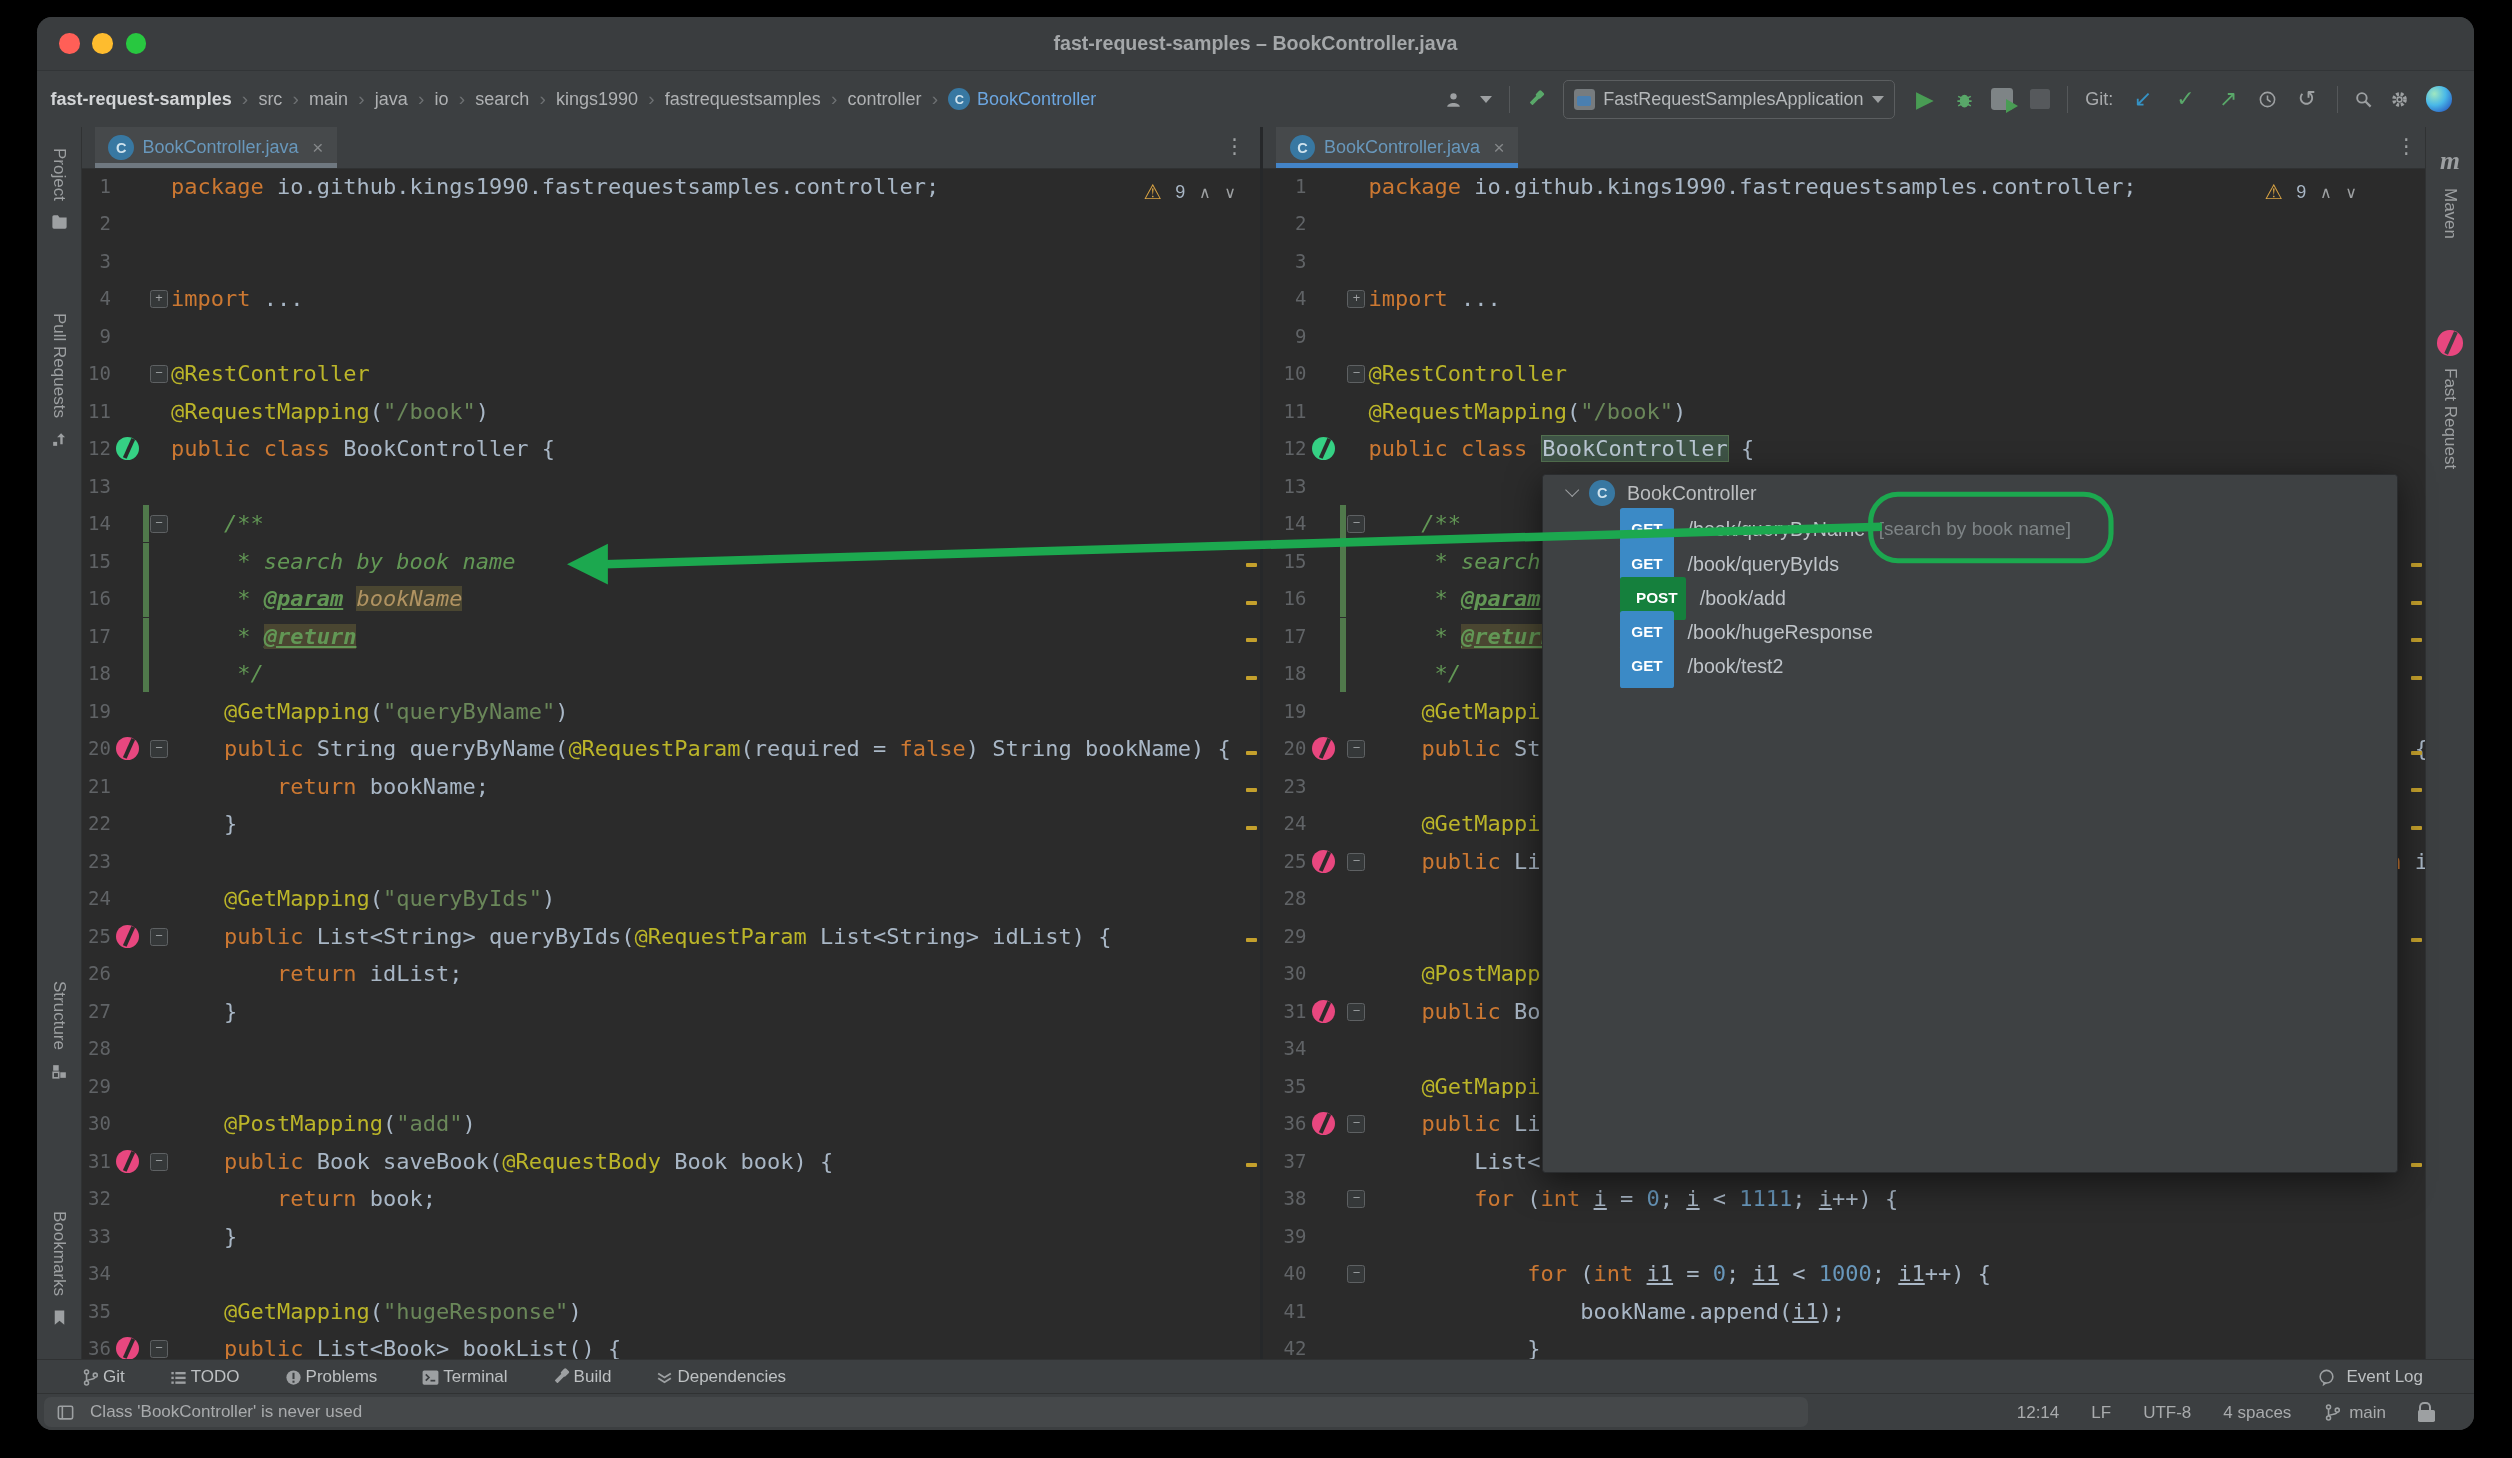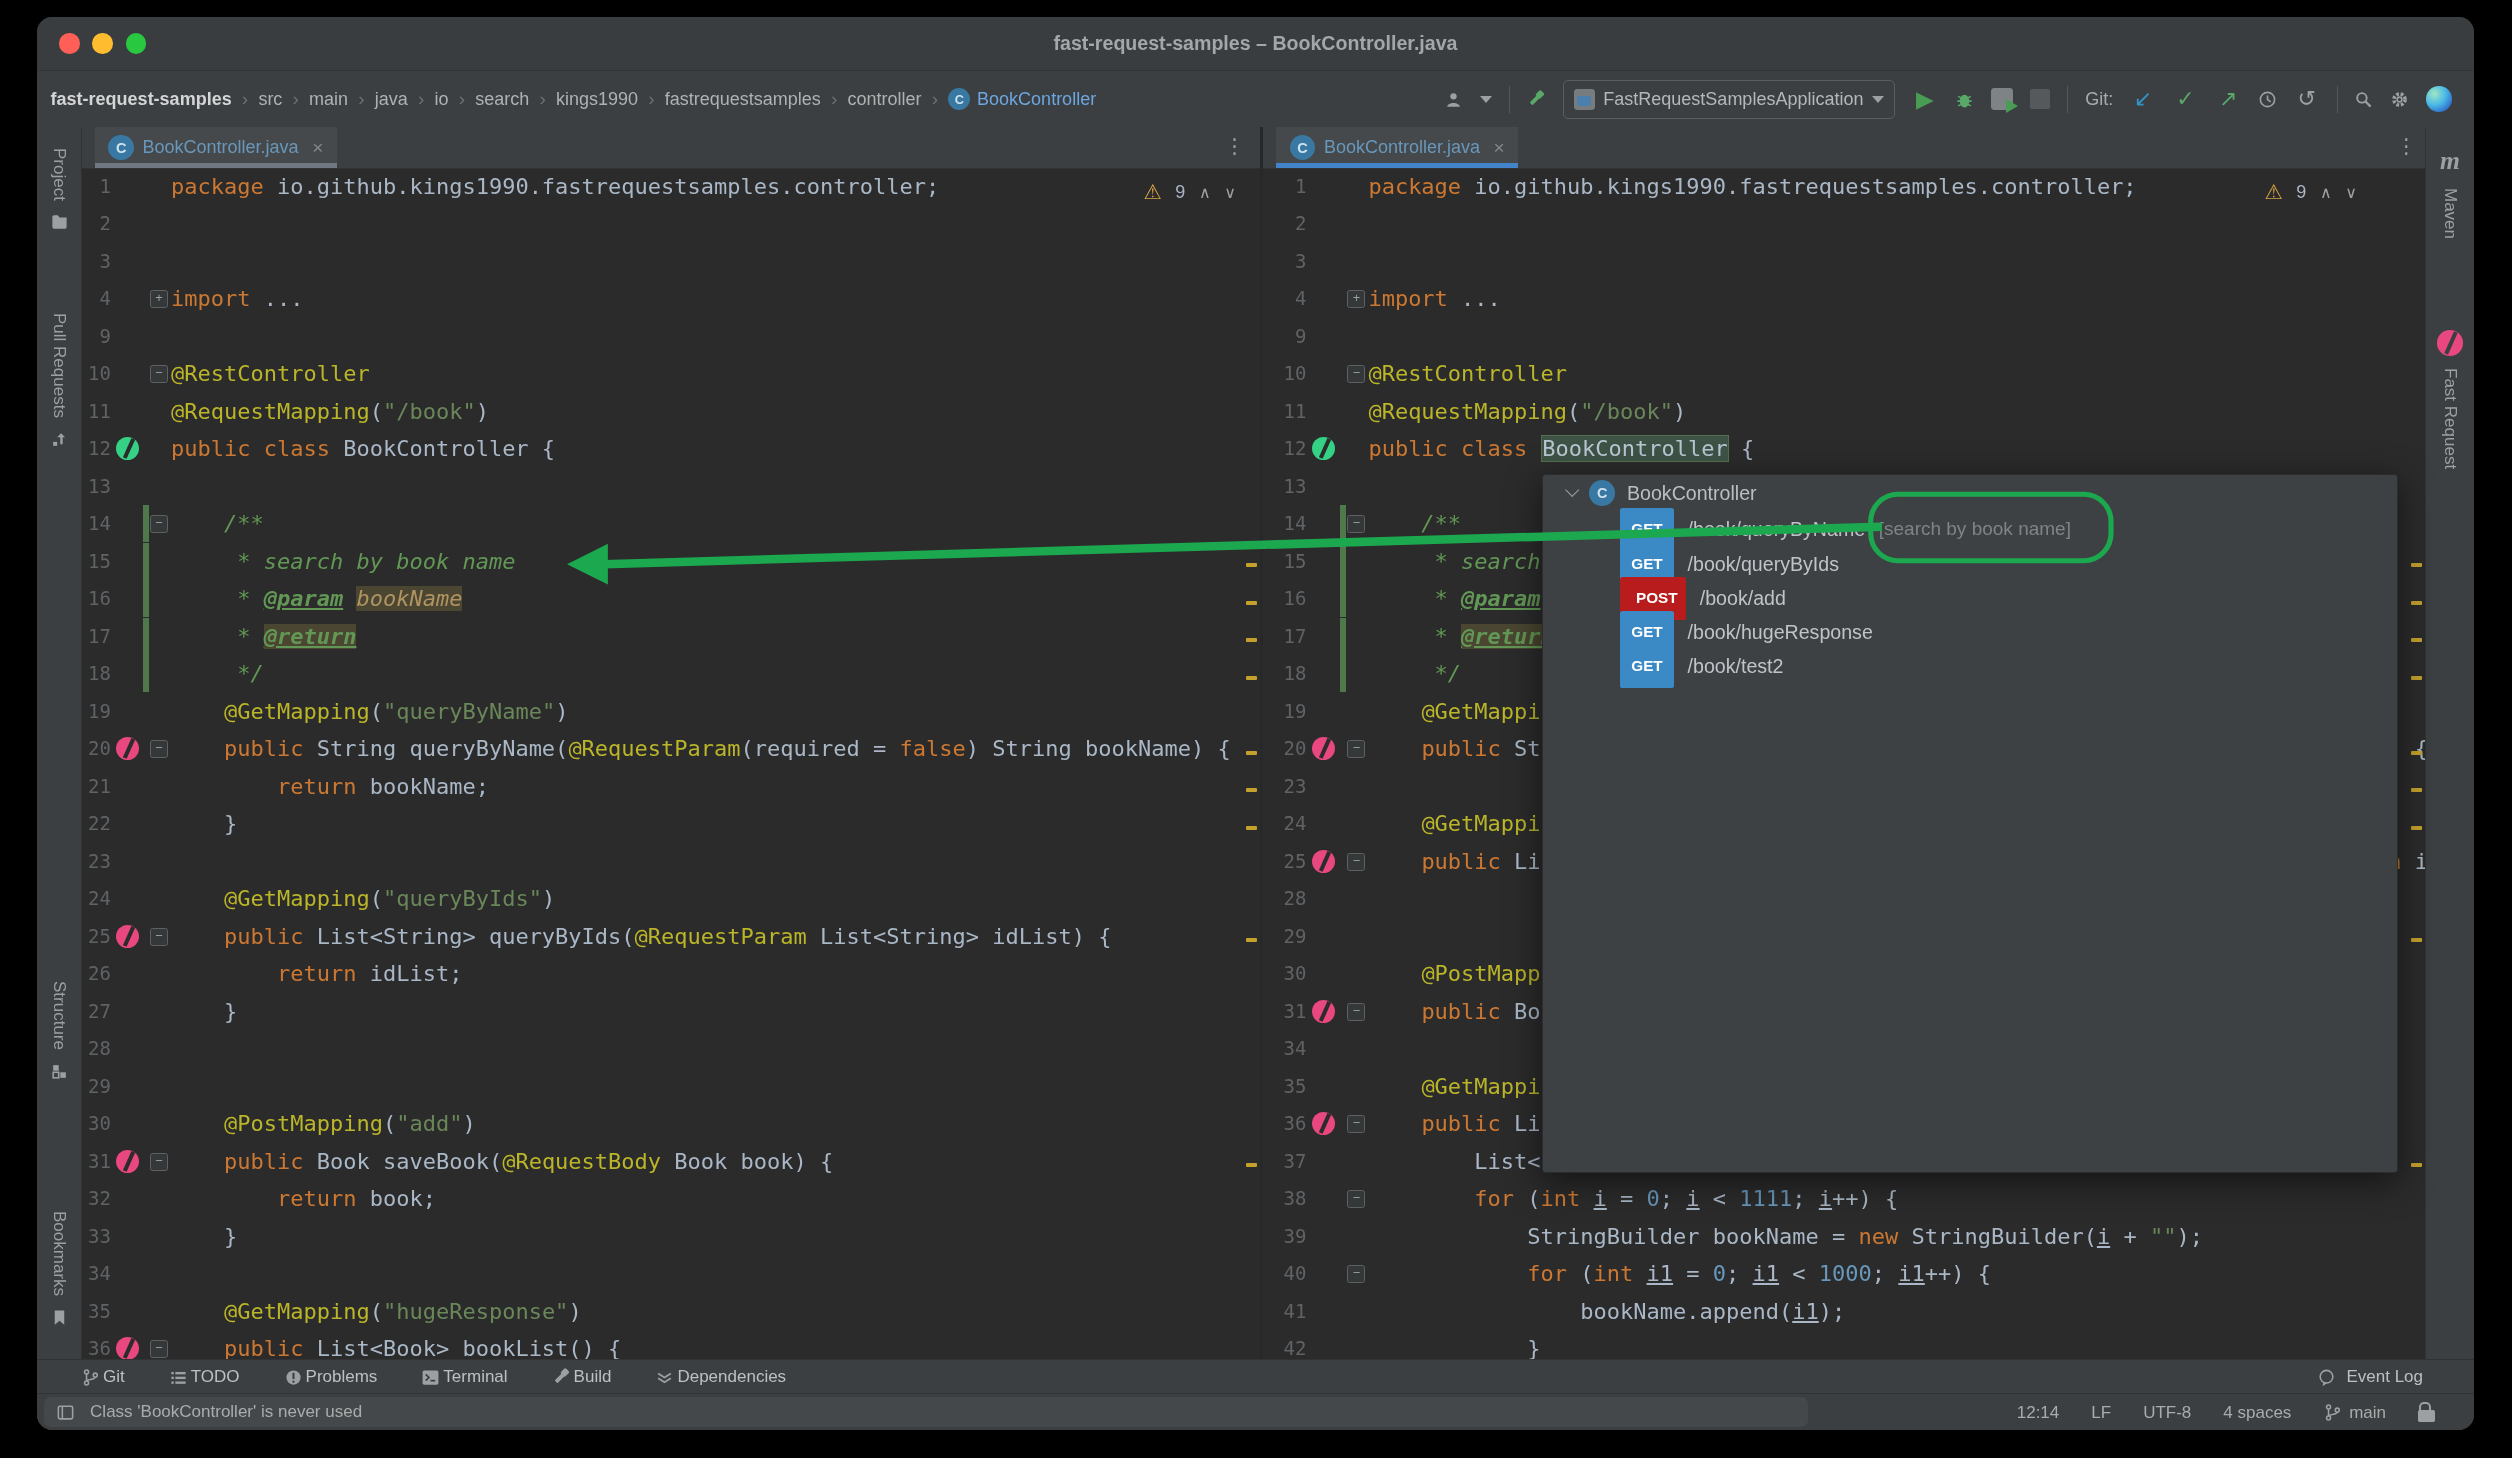--- a/index.html
+++ b/index.html
@@ -82,21 +82,21 @@
   
   .popup{position:absolute;left:1505px;top:457px;width:854px;height:697px;background:#3E4143;
     border:0.9px solid #2A2C2E;border-radius:3.4px;box-shadow:0 8.5px 34px rgba(0,0,0,.55);z-index:50;
     font-size:19.6px;color:#BFC4C9;}
   .pop-head{position:absolute;left:0;top:0;height:36px;display:flex;align-items:center;gap:12px;padding-left:24px;}
   .chevron{width:9.4px;height:9.4px;border-right:1.7px solid #9DA0A2;border-bottom:1.7px solid #9DA0A2;
     transform:rotate(45deg);margin-top:-5.1px;}
   .pop-item{position:absolute;left:0;height:34px;display:flex;align-items:center;gap:13.6px;padding-left:77px;width:100%;box-sizing:border-box;}
   .badge{height:43px;border-radius:2.6px;color:#fff;font-weight:bold;font-size:15.3px;display:flex;
     align-items:center;justify-content:center;padding:0 8.5px;min-width:37px;flex:none;}
-  .m-get{background:#3B8AC6;} .m-post{background:#b91c1c;padding-left:16px;}
+  .m-get{background:#3B8AC6;} .m-post{background:#15803d;padding-left:16px;}
   .note{color:#7E8486;font-size:19px;}
   
   .overlay{position:absolute;left:0;top:0;width:2437px;height:1413px;z-index:60;pointer-events:none;}
   
   .toolwin{position:absolute;left:0;right:0;top:1342px;height:34px;background:#3C3F41;
     border-top:0.9px solid #303233;display:flex;align-items:center;gap:44px;padding-left:44px;font-size:17px;color:#BDC0C2;}
   .tw-item{display:flex;align-items:center;gap:3px;}
   .tw-right{margin-left:auto;display:flex;align-items:center;gap:10.2px;padding-right:51px;}
   .statusbar{position:absolute;left:0;right:0;top:1376px;height:37px;background:#3C3F41;
     border-top:0.9px solid #303233;display:flex;align-items:center;font-size:17px;color:#A9ABAD;}
@@ -333,21 +333,21 @@
             <div class="crow" style="top: 675px;"><span class="lnum" style="width: 43px;">25</span><div class="fm" style="left: 84px;">−</div><div class="fr pink" style="left: 49px;"></div><div class="ctext" style="left: 105px;"><span class="c-d">    </span><span class="c-k">public </span><span class="c-d">List&lt;String&gt; queryByIds(</span><span class="c-a">@RequestParam</span><span class="c-d"> List&lt;String&gt; idList) { </span><span class="c-k">return </span><span class="c-d">idList; }</span></div></div>
             <div class="crow" style="top: 712px;"><span class="lnum" style="width: 43px;">28</span><div class="ctext" style="left: 105px;"></div></div>
             <div class="crow" style="top: 750px;"><span class="lnum" style="width: 43px;">29</span><div class="ctext" style="left: 105px;"></div></div>
             <div class="crow" style="top: 787px;"><span class="lnum" style="width: 43px;">30</span><div class="ctext" style="left: 105px;"><span class="c-d">    </span><span class="c-a">@PostMapping</span><span class="c-d">(</span><span class="c-s">"add"</span><span class="c-d">)</span></div></div>
             <div class="crow" style="top: 825px;"><span class="lnum" style="width: 43px;">31</span><div class="fm" style="left: 84px;">−</div><div class="fr pink" style="left: 49px;"></div><div class="ctext" style="left: 105px;"><span class="c-d">    </span><span class="c-k">public </span><span class="c-d">Book saveBook(</span><span class="c-a">@RequestBody</span><span class="c-d"> Book book) { </span><span class="c-k">return </span><span class="c-d">book; }</span></div></div>
             <div class="crow" style="top: 862px;"><span class="lnum" style="width: 43px;">34</span><div class="ctext" style="left: 105px;"></div></div>
             <div class="crow" style="top: 900px;"><span class="lnum" style="width: 43px;">35</span><div class="ctext" style="left: 105px;"><span class="c-d">    </span><span class="c-a">@GetMapping</span><span class="c-d">(</span><span class="c-s">"hugeResponse"</span><span class="c-d">)</span></div></div>
             <div class="crow" style="top: 937px;"><span class="lnum" style="width: 43px;">36</span><div class="fm" style="left: 84px;">−</div><div class="fr pink" style="left: 49px;"></div><div class="ctext" style="left: 105px;"><span class="c-d">    </span><span class="c-k">public </span><span class="c-d">List&lt;Book&gt; bookList() {</span></div></div>
             <div class="crow" style="top: 975px;"><span class="lnum" style="width: 43px;">37</span><div class="ctext" style="left: 105px;"><span class="c-d">        List&lt;Book&gt; bookList = </span><span class="c-k">new </span><span class="c-d">ArrayList&lt;&gt;();</span></div></div>
             <div class="crow" style="top: 1012px;"><span class="lnum" style="width: 43px;">38</span><div class="fm" style="left: 84px;">−</div><div class="ctext" style="left: 105px;"><span class="c-d">        </span><span class="c-k">for </span><span class="c-d">(</span><span class="c-k">int </span><span class="c-u">i</span><span class="c-d"> = </span><span class="c-n">0</span><span class="c-d">; </span><span class="c-u">i</span><span class="c-d"> &lt; </span><span class="c-n">1111</span><span class="c-d">; </span><span class="c-u">i</span><span class="c-d">++) {</span></div></div>
-            <div class="crow" style="top: 1050px;"><span class="lnum" style="width: 43px;">39</span><div class="ctext" style="left: 105px;"><span class="c-d">            StringBuilder bookName = </span><span class="c-k">new </span><span class="c-d">StringBuilder(</span><span class="c-u">i</span><span class="c-d"> + </span><span class="c-s">""</span><span class="c-d">);</span></div></div>
+            <div class="crow" style="top: 1050px;"><span class="lnum" style="width: 43px;">39</span></div>
             <div class="crow" style="top: 1087px;"><span class="lnum" style="width: 43px;">40</span><div class="fm" style="left: 84px;">−</div><div class="ctext" style="left: 105px;"><span class="c-d">            </span><span class="c-k">for </span><span class="c-d">(</span><span class="c-k">int </span><span class="c-u">i1</span><span class="c-d"> = </span><span class="c-n">0</span><span class="c-d">; </span><span class="c-u">i1</span><span class="c-d"> &lt; </span><span class="c-n">1000</span><span class="c-d">; </span><span class="c-u">i1</span><span class="c-d">++) {</span></div></div>
             <div class="crow" style="top: 1125px;"><span class="lnum" style="width: 43px;">41</span><div class="ctext" style="left: 105px;"><span class="c-d">                bookName.append(</span><span class="c-u">i1</span><span class="c-d">);</span></div></div>
             <div class="crow" style="top: 1162px;"><span class="lnum" style="width: 43px;">42</span><div class="ctext" style="left: 105px;"><span class="c-d">            }</span></div></div>
           </div>
         <div class="warnbox" style="right:68px">
           <span class="warn-tri">⚠</span>
           <span>9</span>
           <span class="nav">∧</span>
           <span class="nav">∨</span>
         </div>

